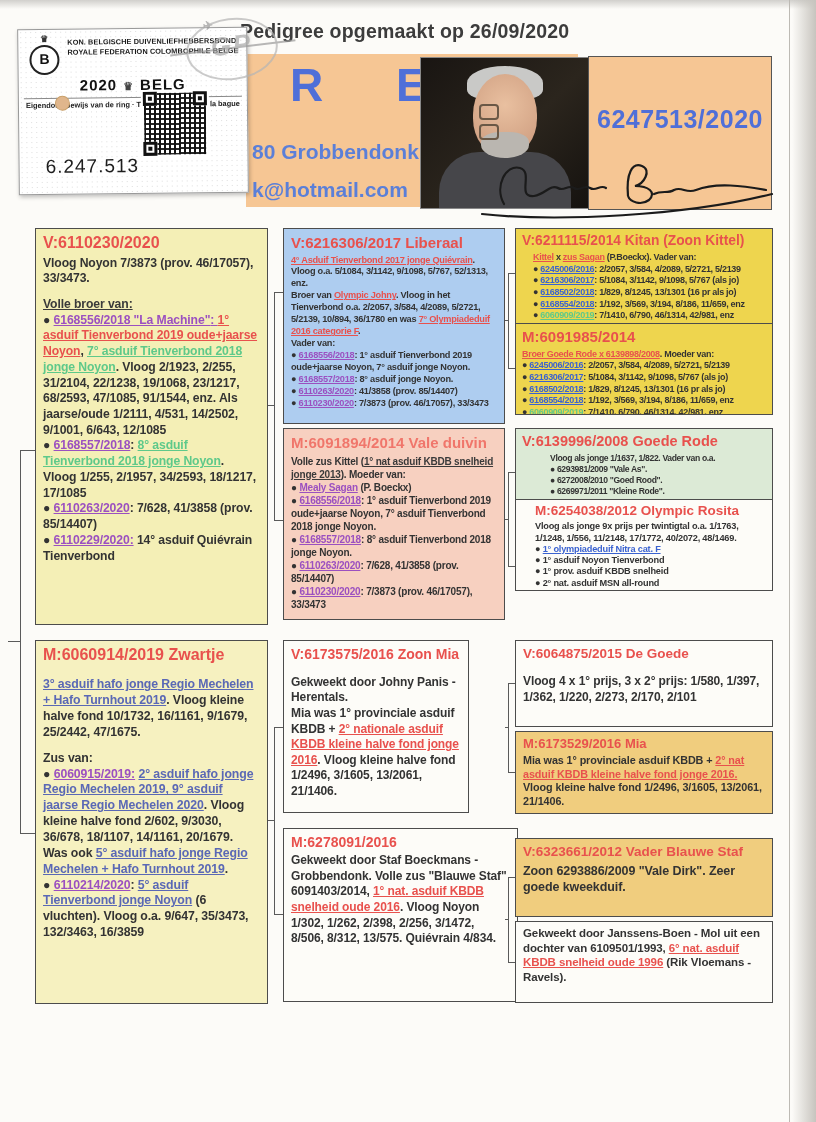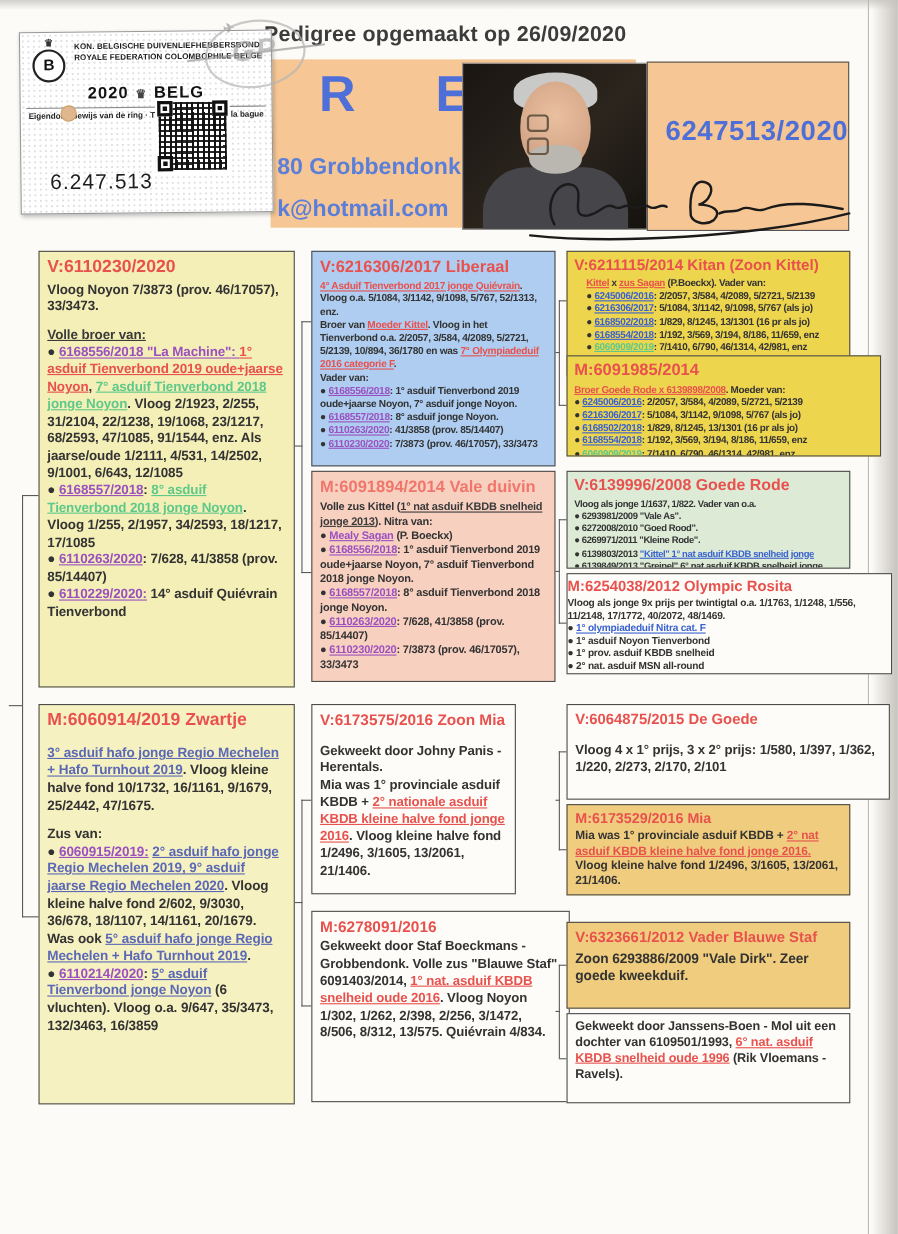--- a/index.html
+++ b/index.html
@@ -44,21 +44,21 @@
 
   .photo{position:absolute;left:420px;top:57px;width:167px;height:150px;background:linear-gradient(135deg,#191512,#2b251d 55%,#15120f);border:1px solid #888;overflow:hidden;}
   .ph-shirt{position:absolute;left:18px;bottom:-6px;width:132px;height:62px;background:#46464a;border-radius:40px 40px 0 0;}
   .ph-face{position:absolute;left:52px;top:16px;width:64px;height:82px;border-radius:50% 50% 46% 46%;background:radial-gradient(circle at 50% 38%,#e9c0a0,#c9977a);}
   .ph-hair{position:absolute;left:46px;top:8px;width:76px;height:34px;border-radius:50% 50% 30% 30%;background:#c9c9c7;}
   .ph-beard{position:absolute;left:60px;top:74px;width:48px;height:26px;border-radius:40% 40% 50% 50%;background:#bab6b0;}
   .ph-glasses{position:absolute;left:58px;top:46px;width:52px;height:14px;}
   .ph-glasses span{display:inline-block;width:16px;height:12px;border:2px solid #6a5846;border-radius:4px;margin-right:8px;}
 
   .banner-right{position:absolute;left:588px;top:56px;width:182px;height:152px;background:#f6c694;border:1px solid #555;}
-  .ring-year{position:absolute;left:0;top:48px;width:100%;text-align:right;font-size:25px;color:#4f6fd8;letter-spacing:.5px;}
+  .ring-year{position:absolute;left:0;top:48px;width:100%;text-align:center;font-size:25px;color:#4f6fd8;letter-spacing:.5px;}
   .signature{position:absolute;left:476px;top:146px;width:312px;height:78px;z-index:6;}
 
   
   .pbox{position:absolute;border:1px solid #4c4c4c;box-sizing:border-box;padding:4px 7px;overflow:hidden;line-height:1.3;letter-spacing:-.1px;}
   .bx-title{color:#e8514d;margin-bottom:2px;letter-spacing:0;}
   .bx-line{margin:0;}
   .bx-blank{height:.8em;}
   .sg-t{color:#333;}
   .sg-p{color:#9b50c0;text-decoration:underline;}
   .sg-b{color:#3a62d0;text-decoration:underline;}
@@ -67,35 +67,35 @@
   .sg-u{color:#3a3a3a;text-decoration:underline;}
   .sg-s{color:#5a68b5;text-decoration:underline;}
 
   #pbox-0{left:35px;top:228px;width:233px;height:397px;background:#f4efb6;font-size:12.2px;line-height:1.29;}
   #pbox-0 .bx-title{font-size:16px;}
   #pbox-1{left:283px;top:228px;width:222px;height:196px;background:#aecdf0;font-size:9.2px;letter-spacing:-.25px;}
   #pbox-1 .bx-title{font-size:15px;}
   #pbox-2{left:515px;top:228px;width:258px;height:114px;background:#eed54e;font-size:9px;letter-spacing:-.3px;padding:3px 6px;}
   #pbox-2 .bx-line{white-space:nowrap;padding-left:11px;}
   #pbox-2 .bx-title{font-size:13.8px;}
-  #pbox-3{left:515px;top:323px;width:286px;height:92px;background:#eed54e;font-size:9px;letter-spacing:-.3px;padding:3px 6px;}
+  #pbox-3{left:515px;top:323px;width:258px;height:92px;background:#eed54e;font-size:9px;letter-spacing:-.3px;padding:3px 6px;}
   #pbox-3 .bx-line{white-space:nowrap;}
   #pbox-3 .bx-title{font-size:15px;}
   #pbox-4{left:283px;top:428px;width:222px;height:192px;background:#f7d0c0;font-size:10px;letter-spacing:-.2px;}
   #pbox-4 .bx-title{font-size:15px;color:#f0766b;}
   #pbox-5{left:515px;top:428px;width:258px;height:89px;background:#dcead6;font-size:8.6px;letter-spacing:-.35px;padding:3px 6px;}
-  #pbox-5 .bx-line{white-space:nowrap;}
+  #pbox-5 .bx-line{white-space:nowrap;margin-left:28px;}
   #pbox-5 .bx-title{font-size:14.5px;}
-  #pbox-6{left:515px;top:521px;width:296px;height:92px;background:#fdfcf8;font-size:9.2px;letter-spacing:-.2px;padding:3px 0;line-height:1.22;}
+  #pbox-6{left:515px;top:499px;width:258px;height:92px;background:#fdfcf8;font-size:9.2px;letter-spacing:-.2px;padding:3px 19px;line-height:1.22;}
   #pbox-6 .bx-title{font-size:13.5px;}
   #pbox-7{left:35px;top:640px;width:233px;height:364px;background:#f6f1c0;font-size:12.3px;line-height:1.29;}
   #pbox-7 .bx-title{font-size:16px;}
   #pbox-8{left:283px;top:640px;width:186px;height:173px;background:#fdfcf8;font-size:12px;}
   #pbox-8 .bx-title{font-size:14px;}
-  #pbox-9{left:515px;top:640px;width:294px;height:87px;background:#fdfcf8;font-size:12px;}
+  #pbox-9{left:515px;top:640px;width:258px;height:87px;background:#fdfcf8;font-size:12px;}
   #pbox-9 .bx-title{font-size:13.5px;}
   #pbox-10{left:515px;top:731px;width:258px;height:83px;background:#f0cd7e;font-size:10.8px;line-height:1.25;}
   #pbox-10 .bx-title{font-size:13px;}
   #pbox-11{left:283px;top:828px;width:235px;height:174px;background:#fdfcf8;font-size:12px;}
   #pbox-11 .bx-title{font-size:14px;}
   #pbox-12{left:515px;top:838px;width:258px;height:79px;background:#f0cd7e;font-size:12.5px;}
   #pbox-12 .bx-title{font-size:13.5px;}
   #pbox-13{left:515px;top:921px;width:258px;height:82px;background:#fdfcf8;font-size:11.5px;line-height:1.28;}
   #pbox-13 .bx-title{font-size:15px;}
 
@@ -183,21 +183,21 @@
       <div class="bx-line"><span class="sg-u">Volle broer van:</span></div>
       <div class="bx-line"><span class="sg-t">● </span><span class="sg-p">6168556/2018 "La Machine"</span><span class="sg-p">: </span><span class="sg-r">1° asduif Tienverbond 2019 oude+jaarse Noyon</span><span class="sg-t">, </span><span class="sg-g">7° asduif Tienverbond 2018 jonge Noyon</span><span class="sg-t">. Vloog 2/1923, 2/255, 31/2104, 22/1238, 19/1068, 23/1217, 68/2593, 47/1085, 91/1544, enz. Als jaarse/oude 1/2111, 4/531, 14/2502, 9/1001, 6/643, 12/1085</span></div>
       <div class="bx-line"><span class="sg-t">● </span><span class="sg-p">6168557/2018</span><span class="sg-t">: </span><span class="sg-g">8° asduif Tienverbond 2018 jonge Noyon</span><span class="sg-t">. Vloog 1/255, 2/1957, 34/2593, 18/1217, 17/1085</span></div>
       <div class="bx-line"><span class="sg-t">● </span><span class="sg-p">6110263/2020</span><span class="sg-t">: 7/628, 41/3858 (prov. 85/14407)</span></div>
       <div class="bx-line"><span class="sg-t">● </span><span class="sg-p">6110229/2020:</span><span class="sg-t"> 14° asduif Quiévrain Tienverbond</span></div>
     </div>
   <div class="pbox" id="pbox-1">
       <div class="bx-title">V:6216306/2017 Liberaal</div>
       <div class="bx-line"><span class="sg-r">4° Asduif Tienverbond 2017 jonge Quiévrain</span><span class="sg-t">.</span></div>
       <div class="bx-line"><span class="sg-t">Vloog o.a. 5/1084, 3/1142, 9/1098, 5/767, 52/1313, enz.</span></div>
-      <div class="bx-line"><span class="sg-t">Broer van </span><span class="sg-r">Moeder Kittel</span><span class="sg-t">. Vloog in het Tienverbond o.a. 2/2057, 3/584, 4/2089, 5/2721, 5/2139, 10/894, 36/1780 en was </span><span class="sg-r">7° Olympiadeduif 2016 categorie F</span><span class="sg-t">.</span></div>
+      <div class="bx-line"><span class="sg-t">Broer van </span><span class="sg-r">Olympic Johny</span><span class="sg-t">. Vloog in het Tienverbond o.a. 2/2057, 3/584, 4/2089, 5/2721, 5/2139, 10/894, 36/1780 en was </span><span class="sg-r">7° Olympiadeduif 2016 categorie F</span><span class="sg-t">.</span></div>
       <div class="bx-line"><span class="sg-t">Vader van:</span></div>
       <div class="bx-line"><span class="sg-t">● </span><span class="sg-p">6168556/2018</span><span class="sg-t">: 1° asduif Tienverbond 2019 oude+jaarse Noyon, 7° asduif jonge Noyon.</span></div>
       <div class="bx-line"><span class="sg-t">● </span><span class="sg-p">6168557/2018</span><span class="sg-t">: 8° asduif jonge Noyon.</span></div>
       <div class="bx-line"><span class="sg-t">● </span><span class="sg-p">6110263/2020</span><span class="sg-t">: 41/3858 (prov. 85/14407)</span></div>
       <div class="bx-line"><span class="sg-t">● </span><span class="sg-p">6110230/2020</span><span class="sg-t">: 7/3873 (prov. 46/17057), 33/3473</span></div>
     </div>
   <div class="pbox" id="pbox-2">
       <div class="bx-title">V:6211115/2014 Kitan (Zoon Kittel)</div>
       <div class="bx-line"><span class="sg-r">Kittel</span><span class="sg-t"> x </span><span class="sg-r">zus Sagan</span><span class="sg-t"> (P.Boeckx). Vader van:</span></div>
       <div class="bx-line"><span class="sg-t">● </span><span class="sg-b">6245006/2016</span><span class="sg-t">: 2/2057, 3/584, 4/2089, 5/2721, 5/2139</span></div>
@@ -210,21 +210,21 @@
       <div class="bx-title">M:6091985/2014</div>
       <div class="bx-line"><span class="sg-r">Broer Goede Rode x 6139898/2008</span><span class="sg-t">. Moeder van:</span></div>
       <div class="bx-line"><span class="sg-t">● </span><span class="sg-b">6245006/2016</span><span class="sg-t">: 2/2057, 3/584, 4/2089, 5/2721, 5/2139</span></div>
       <div class="bx-line"><span class="sg-t">● </span><span class="sg-b">6216306/2017</span><span class="sg-t">: 5/1084, 3/1142, 9/1098, 5/767 (als jo)</span></div>
       <div class="bx-line"><span class="sg-t">● </span><span class="sg-b">6168502/2018</span><span class="sg-t">: 1/829, 8/1245, 13/1301 (16 pr als jo)</span></div>
       <div class="bx-line"><span class="sg-t">● </span><span class="sg-b">6168554/2018</span><span class="sg-t">: 1/192, 3/569, 3/194, 8/186, 11/659, enz</span></div>
       <div class="bx-line"><span class="sg-t">● </span><span class="sg-g">6060909/2019</span><span class="sg-t">: 7/1410, 6/790, 46/1314, 42/981, enz</span></div>
     </div>
   <div class="pbox" id="pbox-4">
       <div class="bx-title">M:6091894/2014 Vale duivin</div>
-      <div class="bx-line"><span class="sg-t">Volle zus Kittel (</span><span class="sg-u">1° nat asduif KBDB snelheid jonge 2013</span><span class="sg-t">). Nitra van:</span></div>
+      <div class="bx-line"><span class="sg-t">Volle zus Kittel (</span><span class="sg-u">1° nat asduif KBDB snelheid jonge 2013</span><span class="sg-t">). Moeder van:</span></div>
       <div class="bx-line"><span class="sg-t">● </span><span class="sg-p">Mealy Sagan</span><span class="sg-t"> (P. Boeckx)</span></div>
       <div class="bx-line"><span class="sg-t">● </span><span class="sg-p">6168556/2018</span><span class="sg-t">: 1° asduif Tienverbond 2019 oude+jaarse Noyon, 7° asduif Tienverbond 2018 jonge Noyon.</span></div>
       <div class="bx-line"><span class="sg-t">● </span><span class="sg-p">6168557/2018</span><span class="sg-t">: 8° asduif Tienverbond 2018 jonge  Noyon.</span></div>
       <div class="bx-line"><span class="sg-t">● </span><span class="sg-p">6110263/2020</span><span class="sg-t">: 7/628, 41/3858 (prov. 85/14407)</span></div>
       <div class="bx-line"><span class="sg-t">● </span><span class="sg-p">6110230/2020</span><span class="sg-t">: 7/3873 (prov. 46/17057), 33/3473</span></div>
     </div>
   <div class="pbox" id="pbox-5">
       <div class="bx-title">V:6139996/2008 Goede Rode</div>
       <div class="bx-line"><span class="sg-t">Vloog als jonge 1/1637, 1/822. Vader van o.a.</span></div>
       <div class="bx-line"><span class="sg-t">● 6293981/2009 "Vale As".</span></div>

